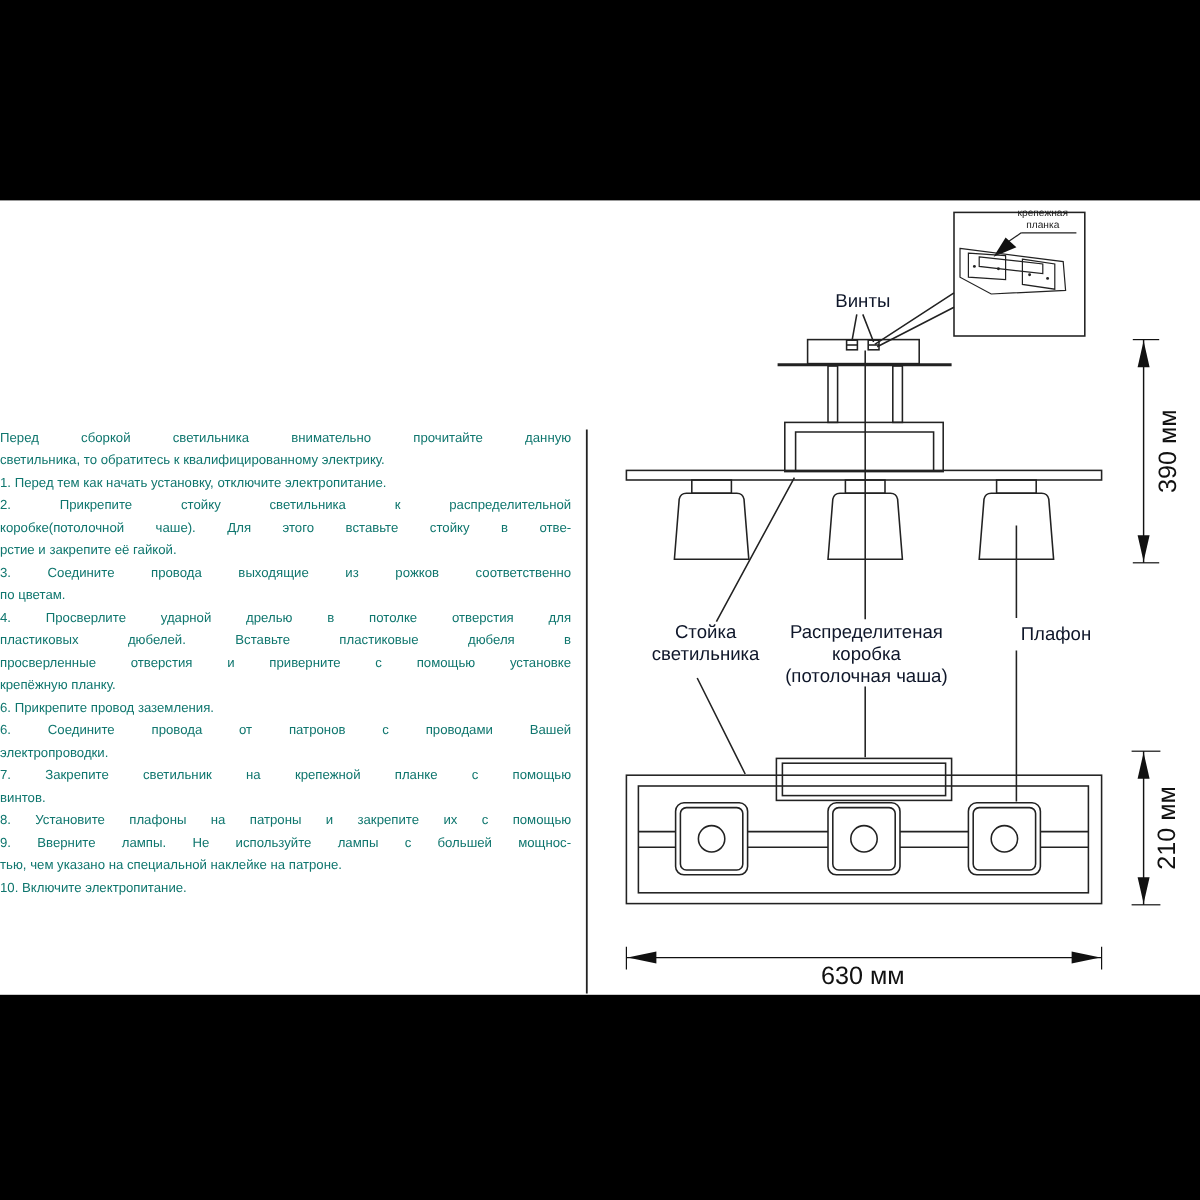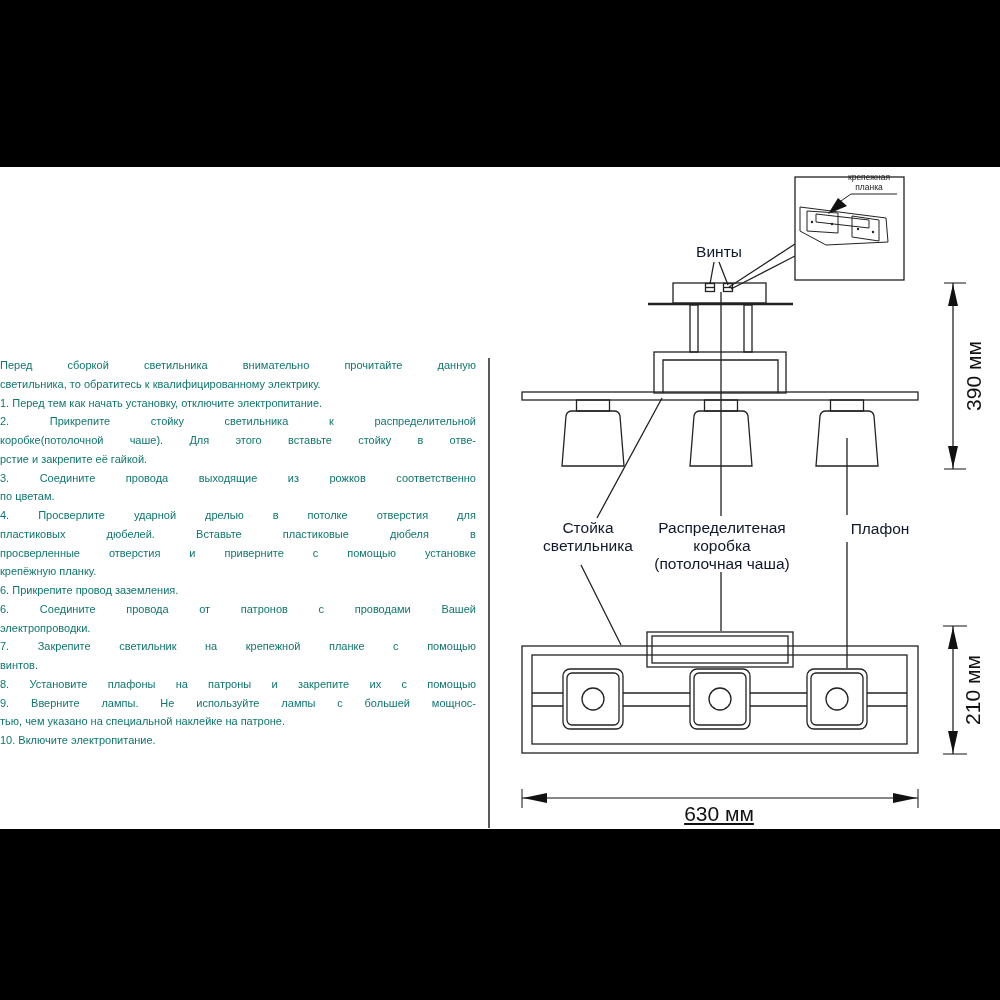--- a/index.html
+++ b/index.html
@@ -273,13 +273,13 @@
 
 <div class="dlabel" style="left:848px;top:520px;margin-left:32px;">Плафон</div>
 
 <div id="inset-label" style="left:869px;top:173px;">
   <div>крепежная</div>
   <div>планка</div>
 </div>
 
 <div class="dim vert" style="left:974px;top:376px;">390 мм</div>
 <div class="dim vert" style="left:973px;top:690px;">210 мм</div>
-<div class="dim horiz" style="left:719px;top:802px;text-decoration:underline;">630 мм</div>
+<div class="dim horiz" style="left:719px;top:802px;">630 мм</div>
 
 </body></html>

